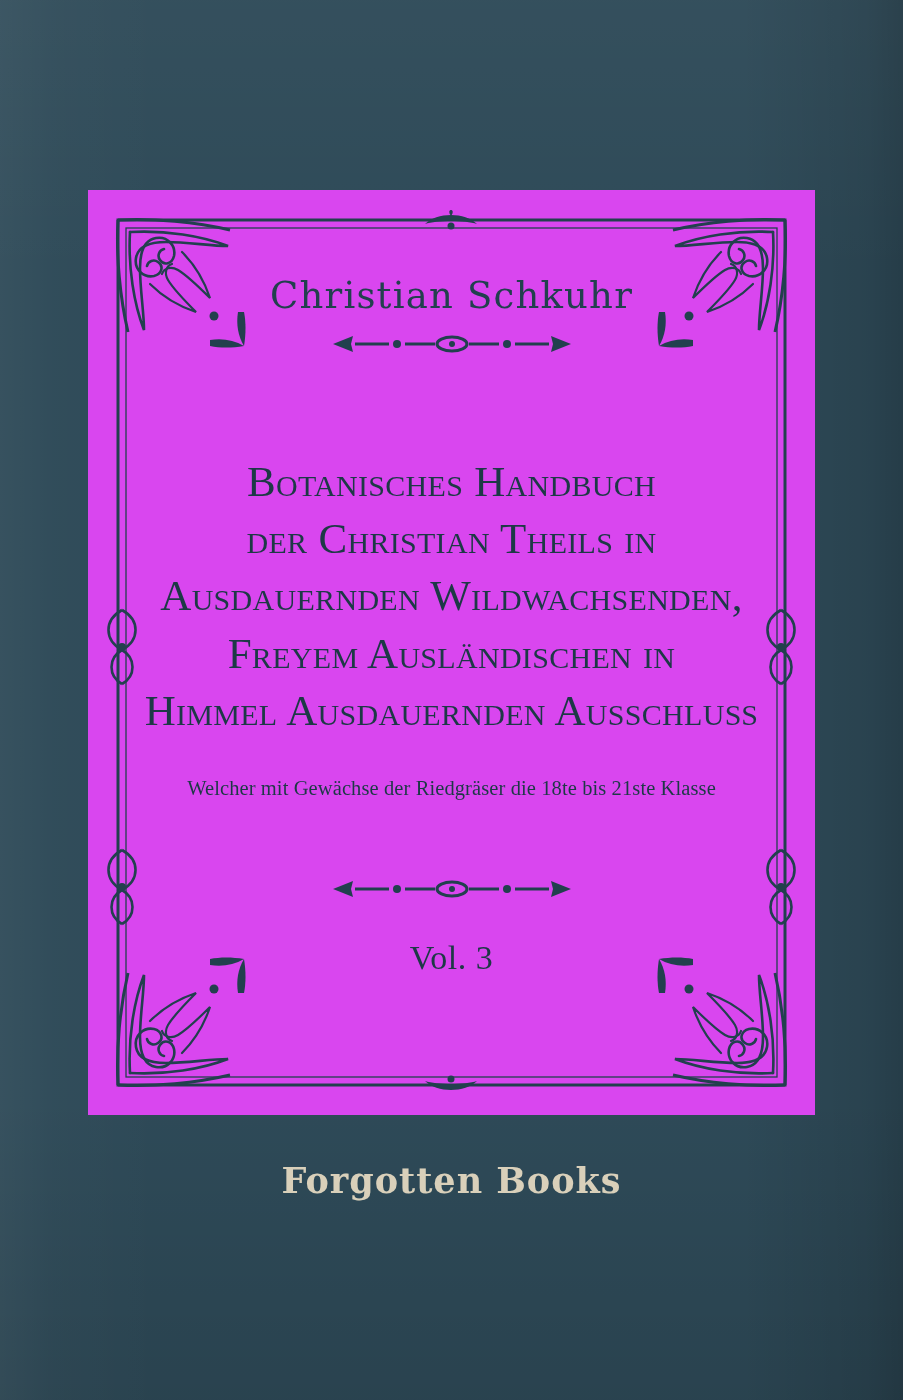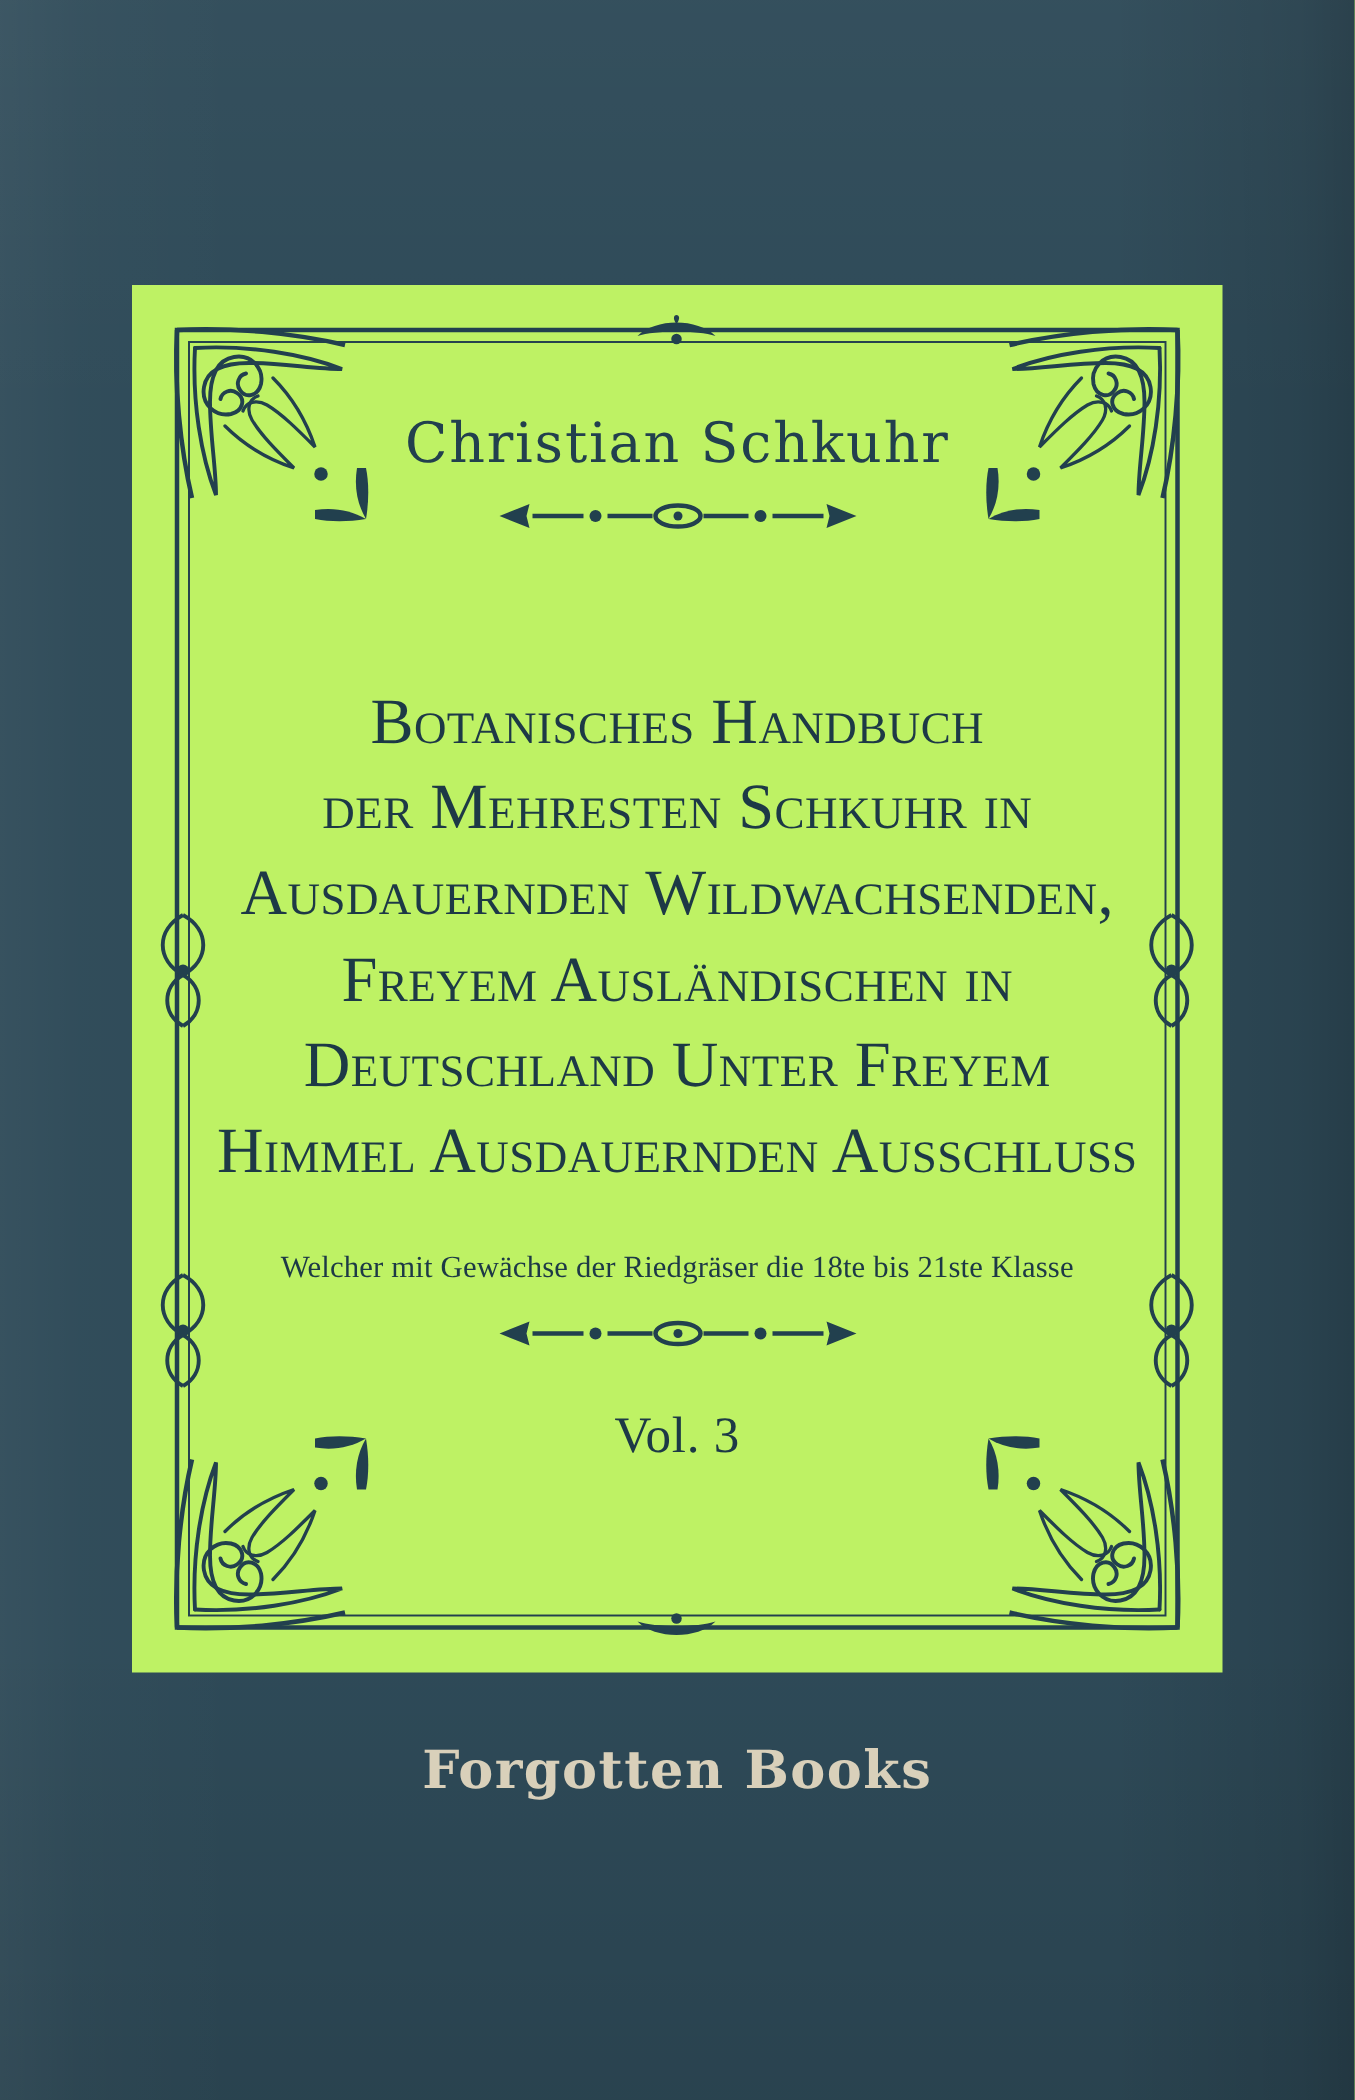--- a/index.html
+++ b/index.html
@@ -32,21 +32,21 @@
         rgba(0,0,0,0.00) 78%,
         rgba(0,0,0,0.10) 100%),
       #2e4a58;
   }
   .panel {
     position: absolute;
     left: 88px;
     top: 190px;
     width: 727px;
     height: 925px;
-    background: #bef264;
+    background: #d946ef;
     box-shadow: 0 0 0 0 rgba(0,0,0,0);
   }
   .ornament-svg {
     position: absolute;
     inset: 0;
     width: 100%;
     height: 100%;
     pointer-events: none;
   }
   .content {
@@ -210,24 +210,23 @@
         <circle cx="125" cy="13" r="3"></circle>
         <rect x="142" y="11.5" width="30" height="3"></rect>
         <circle cx="180" cy="13" r="4"></circle>
         <rect x="188" y="11.5" width="34" height="3"></rect>
         <path d="M244,13 L224,5 L226,13 L224,21 Z"></path>
       </g>
     </svg>
 
     <div class="title">
       <span class="ln">Botanisches Handbuch</span>
-      <span class="ln">der Mehresten Schkuhr in</span>
+      <span class="ln">der Christian Theils in</span>
       <span class="ln">Ausdauernden Wildwachsenden,</span>
       <span class="ln">Freyem Ausländischen in</span>
-      <span class="ln">Deutschland Unter Freyem</span>
       <span class="ln">Himmel Ausdauernden Ausschluß</span>
     </div>
 
     <div class="subtitle">Welcher mit Gewächse der Riedgräser die 18te bis 21ste Klasse</div>
 
     <div class="spacer"></div>
 
     <svg class="divider-lower" viewBox="0 0 250 26">
       <g fill="#22404e">
         <path d="M6,13 L26,5 L24,13 L26,21 Z"></path>

